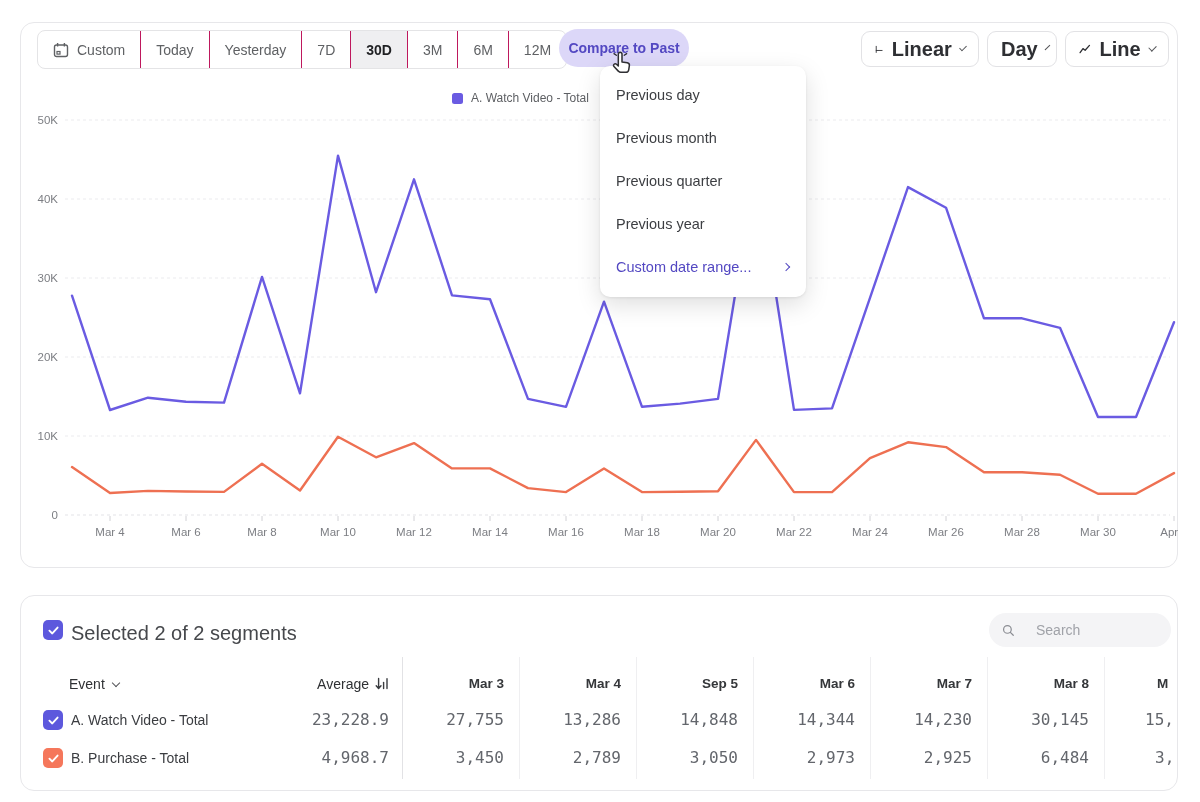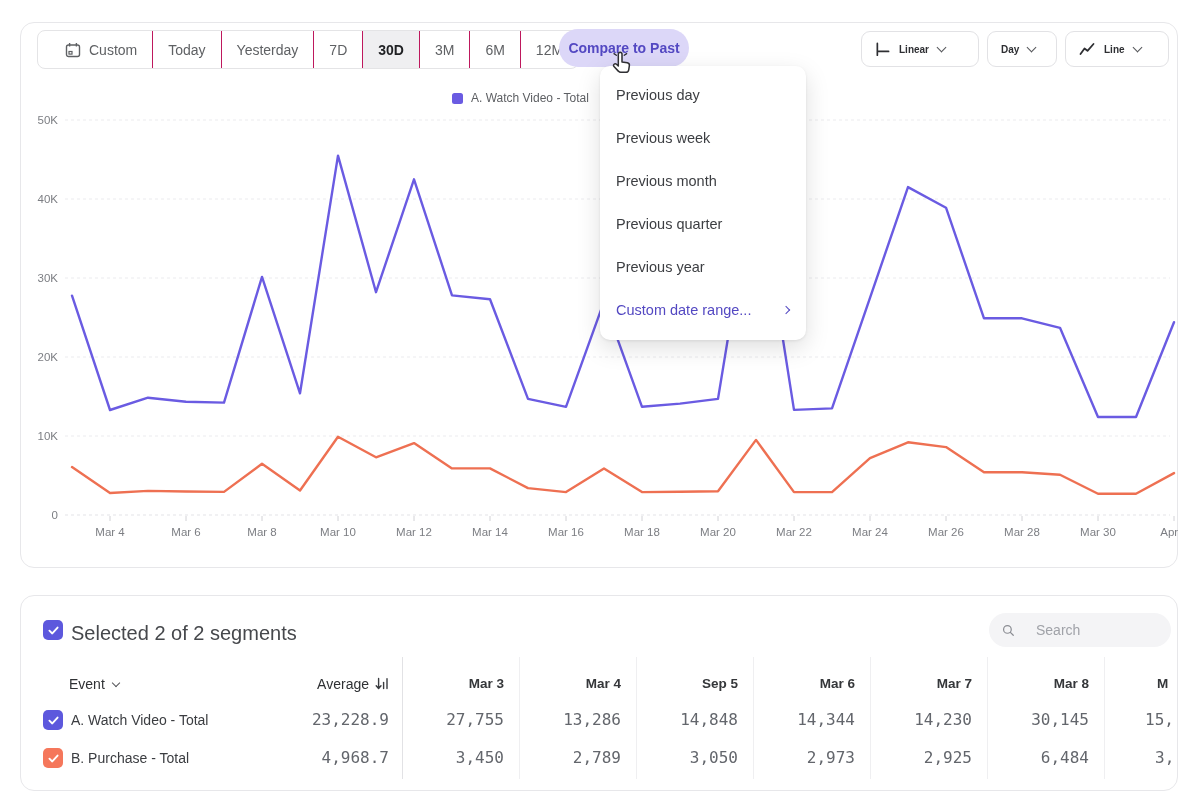--- a/index.html
+++ b/index.html
@@ -4,29 +4,29 @@
 <style>
   html,body{margin:0;padding:0;background:#fff;}
   .page{position:relative;width:1200px;height:802px;background:#fff;overflow:hidden;
         font-family:"Liberation Sans",sans-serif;-webkit-font-smoothing:antialiased;}
   .card{position:absolute;left:20px;width:1158px;background:#fff;border:1px solid #e7e7ea;border-radius:14px;box-sizing:border-box;}
   .card1{top:22px;height:546px;}
   .card2{top:595px;height:196px;overflow:hidden;}
 
   
   .seg{position:absolute;left:16px;top:7px;height:37px;display:flex;align-items:stretch;
-       border:1px solid #e4e4e6;border-radius:8px;overflow:hidden;background:#fff;padding-left:12px;}
+       border:1px solid #e4e4e6;border-radius:8px;overflow:hidden;background:#fff;}
   .seg-item{display:flex;align-items:center;gap:8px;padding:0 15px;font-size:14px;color:#5f6164;cursor:pointer;white-space:nowrap;}
   .seg-item + .seg-item{border-left:1px solid #be185d;}
   .seg-item.selected{background:#efeff1;color:#1f2023;font-weight:700;}
   .compare-btn{position:absolute;left:538px;top:6px;width:130px;height:38px;border:none;border-radius:19px;
        background:#dcd7f8;color:#5348c2;font-size:14px;font-weight:700;font-family:inherit;cursor:pointer;}
   .rbtn{position:absolute;top:8px;height:36px;display:flex;align-items:center;gap:9px;box-sizing:border-box;
        border:1px solid #e2e2e5;border-radius:9px;background:#fff;padding:0 13px;
-       font-size:10px;font-weight:700;color:#2e2f33;cursor:pointer;}
+       font-size:20px;font-weight:700;color:#2e2f33;cursor:pointer;}
   .chev{display:inline-block;width:6px;height:6px;border-right:1.7px solid #55565a;border-bottom:1.7px solid #55565a;
        transform:rotate(45deg);margin-top:-4px;}
   .chev.small{width:5px;height:5px;margin-top:-2px;}
 
   
   .legend{position:absolute;left:452px;top:91px;display:flex;align-items:center;gap:8px;z-index:5;}
   .legend-swatch{width:11px;height:11px;border-radius:2.5px;}
   .legend-label{font-size:12px;color:#5d5f63;white-space:nowrap;}
 
   
@@ -171,21 +171,20 @@
       <line x1="1078" y1="494" x2="1078" y2="499" stroke="#d2d2d6" stroke-width="1"></line>
       <text x="1078" y="514" text-anchor="middle" fill="#7c7e83" font-size="11.5" font-family="&quot;Liberation Sans&quot;,sans-serif">Mar 30</text>
       <line x1="1154" y1="494" x2="1154" y2="499" stroke="#d2d2d6" stroke-width="1"></line>
       <text x="1154" y="514" text-anchor="middle" fill="#7c7e83" font-size="11.5" font-family="&quot;Liberation Sans&quot;,sans-serif">Apr 1</text>
       <polyline points="52,445.1 90,471.0 128,468.9 166,469.5 204,469.9 242,441.8 280,468.5 318,414.8 356,435.3 394,421.1 432,446.4 470,446.4 508,466.1 546,470.1 584,446.4 622,470.1 660,469.7 698,469.3 736,417.9 774,470.1 812,470.1 850,436.1 888,420.3 926,425.1 964,450.3 1002,450.3 1040,452.7 1078,471.7 1116,471.7 1154,451.1" fill="none" stroke="#ee7052" stroke-width="2.4" stroke-linejoin="round" stroke-linecap="round"></polyline>
       <polyline points="52,273.7 90,388.0 128,375.7 166,379.7 204,380.6 242,254.9 280,371.3 318,133.6 356,270.2 394,157.3 432,273.4 470,277.3 508,376.9 546,384.8 584,279.7 622,384.8 660,381.6 698,376.9 736,145.4 774,387.9 812,386.4 850,275.8 888,165.1 926,185.7 964,296.3 1002,296.3 1040,305.8 1078,395.0 1116,395.0 1154,300.2" fill="none" stroke="#6a5be2" stroke-width="2.4" stroke-linejoin="round" stroke-linecap="round"></polyline>
     </svg>
 
   <div class="menu">
     <div class="menu-item">Previous day</div>
-    <div class="menu-item">Previous week</div>
     <div class="menu-item">Previous month</div>
     <div class="menu-item">Previous quarter</div>
     <div class="menu-item">Previous year</div>
     <div class="menu-item accent">
       <span>Custom date range...</span>
       <span class="chev-right"></span>
     </div>
   </div>
 
   <svg class="cursor" width="26" height="30" viewBox="0 0 24 26">

